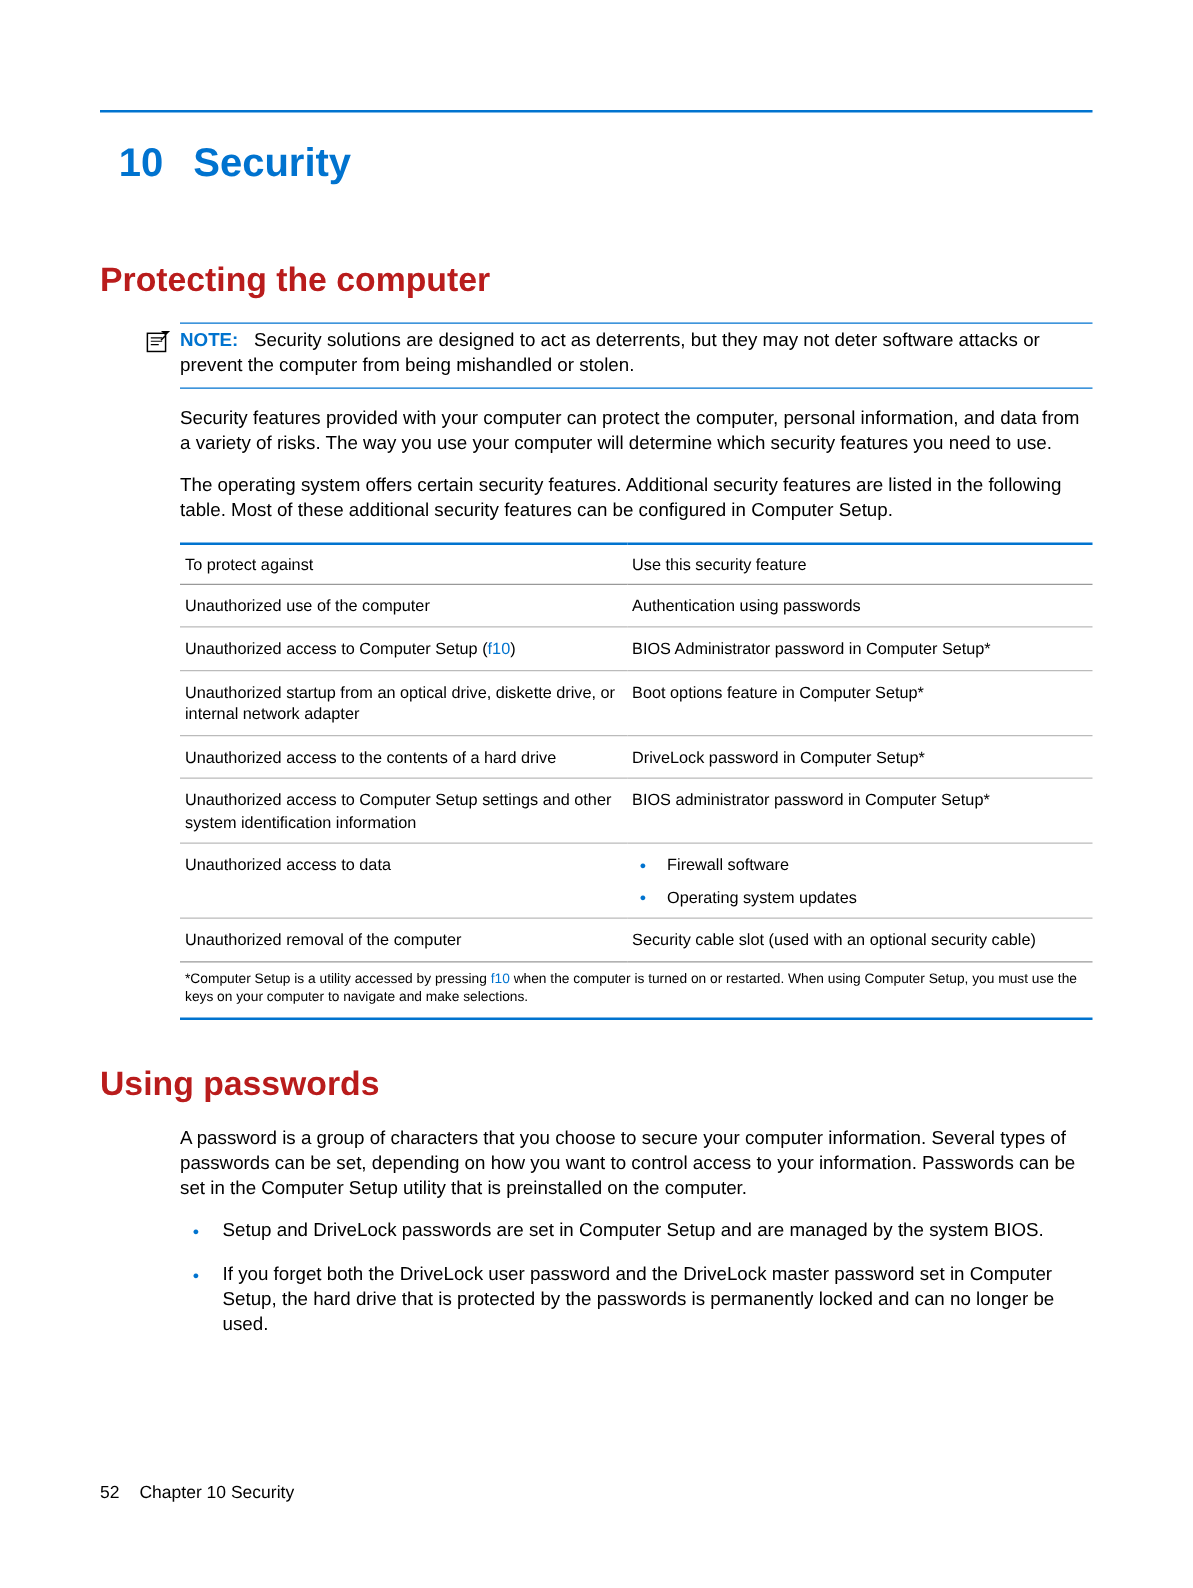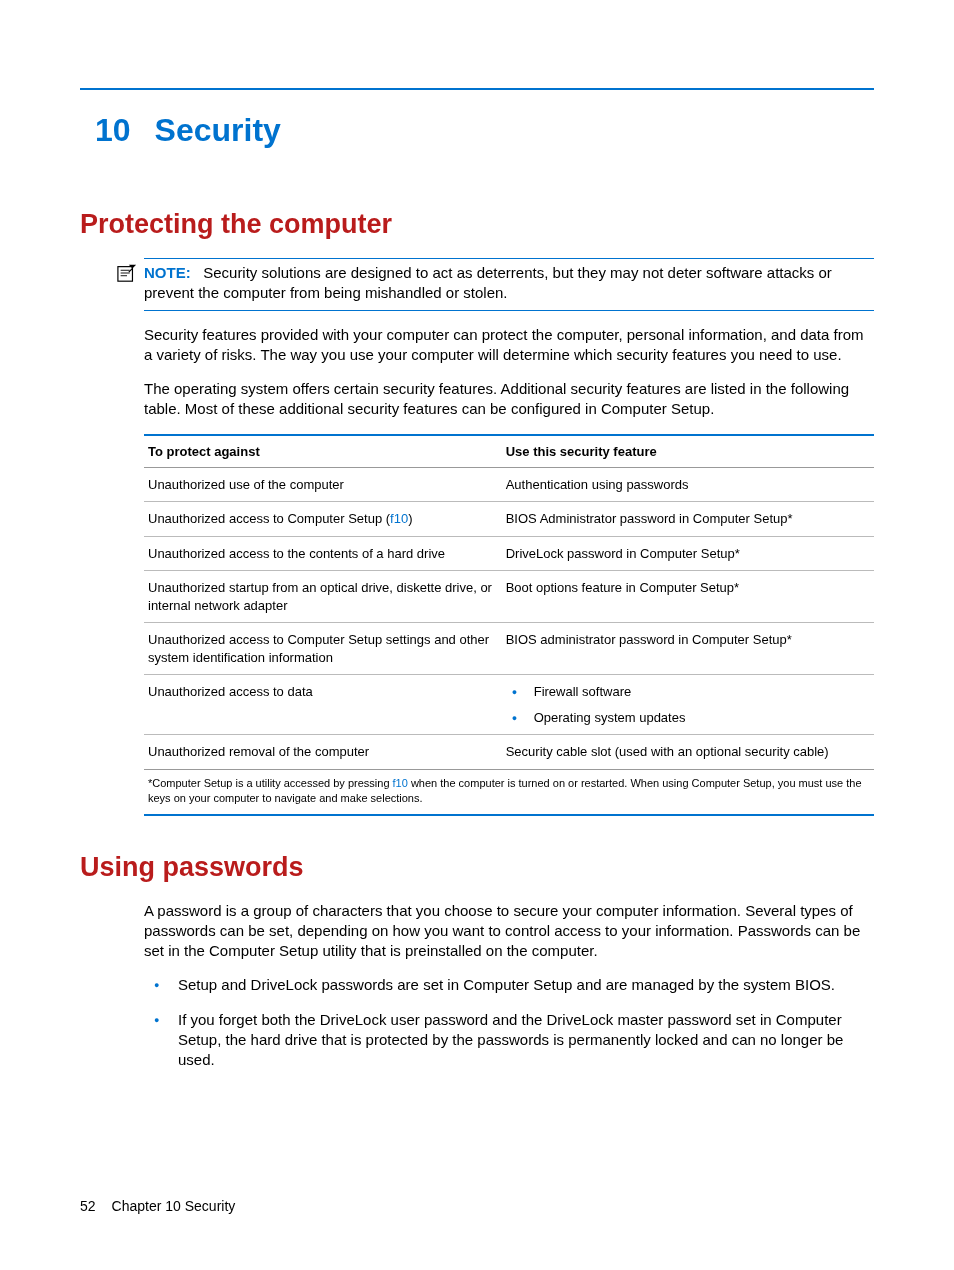--- a/index.html
+++ b/index.html
@@ -64,21 +64,21 @@
     margin-bottom: 14px;
   }
   table.sec-table {
     width: 100%;
     border-collapse: collapse;
     font-size: 13px;
     margin-top: 8px;
   }
   table.sec-table thead th {
     text-align: left;
-    font-weight: bold;
+    font-weight: normal;
     padding: 8px 4px 8px 4px;
     border-top: 2px solid #0073cf;
     border-bottom: 1px solid #999;
   }
   table.sec-table tbody td {
     padding: 8px 4px;
     border-bottom: 1px solid #bbb;
     vertical-align: top;
     line-height: 1.35;
   }
@@ -127,21 +127,21 @@
   ul.body-bullets li::before {
     content: "●";
     color: #0073cf;
     font-size: 9px;
     position: absolute;
     left: 10px;
     top: 4px;
   }
   .footer {
     position: absolute;
-    bottom: 56px;
+    bottom: 69px;
     left: 80px;
     font-size: 14px;
   }
   .footer .pagenum { margin-right: 16px; }
 </style>
 </head>
 <body>
 
 <div class="page">
   <div class="top-rule"></div>
@@ -182,26 +182,26 @@
       <tbody>
         <tr>
           <td>Unauthorized use of the computer</td>
           <td>Authentication using passwords</td>
         </tr>
         <tr>
           <td><span>Unauthorized access to Computer Setup (</span><span class="inline-link">f10</span><span>)</span></td>
           <td>BIOS Administrator password in Computer Setup*</td>
         </tr>
         <tr>
+          <td>Unauthorized startup from an optical drive, diskette drive, or internal network adapter</td>
+          <td>Boot options feature in Computer Setup*</td>
+        </tr>
+        <tr>
           <td>Unauthorized access to the contents of a hard drive</td>
           <td>DriveLock password in Computer Setup*</td>
-        </tr>
-        <tr>
-          <td>Unauthorized startup from an optical drive, diskette drive, or internal network adapter</td>
-          <td>Boot options feature in Computer Setup*</td>
         </tr>
         <tr>
           <td>Unauthorized access to Computer Setup settings and other system identification information</td>
           <td>BIOS administrator password in Computer Setup*</td>
         </tr>
         <tr>
           <td>Unauthorized access to data</td>
           <td>
             <ul class="bullets">
               <li>Firewall software</li>

